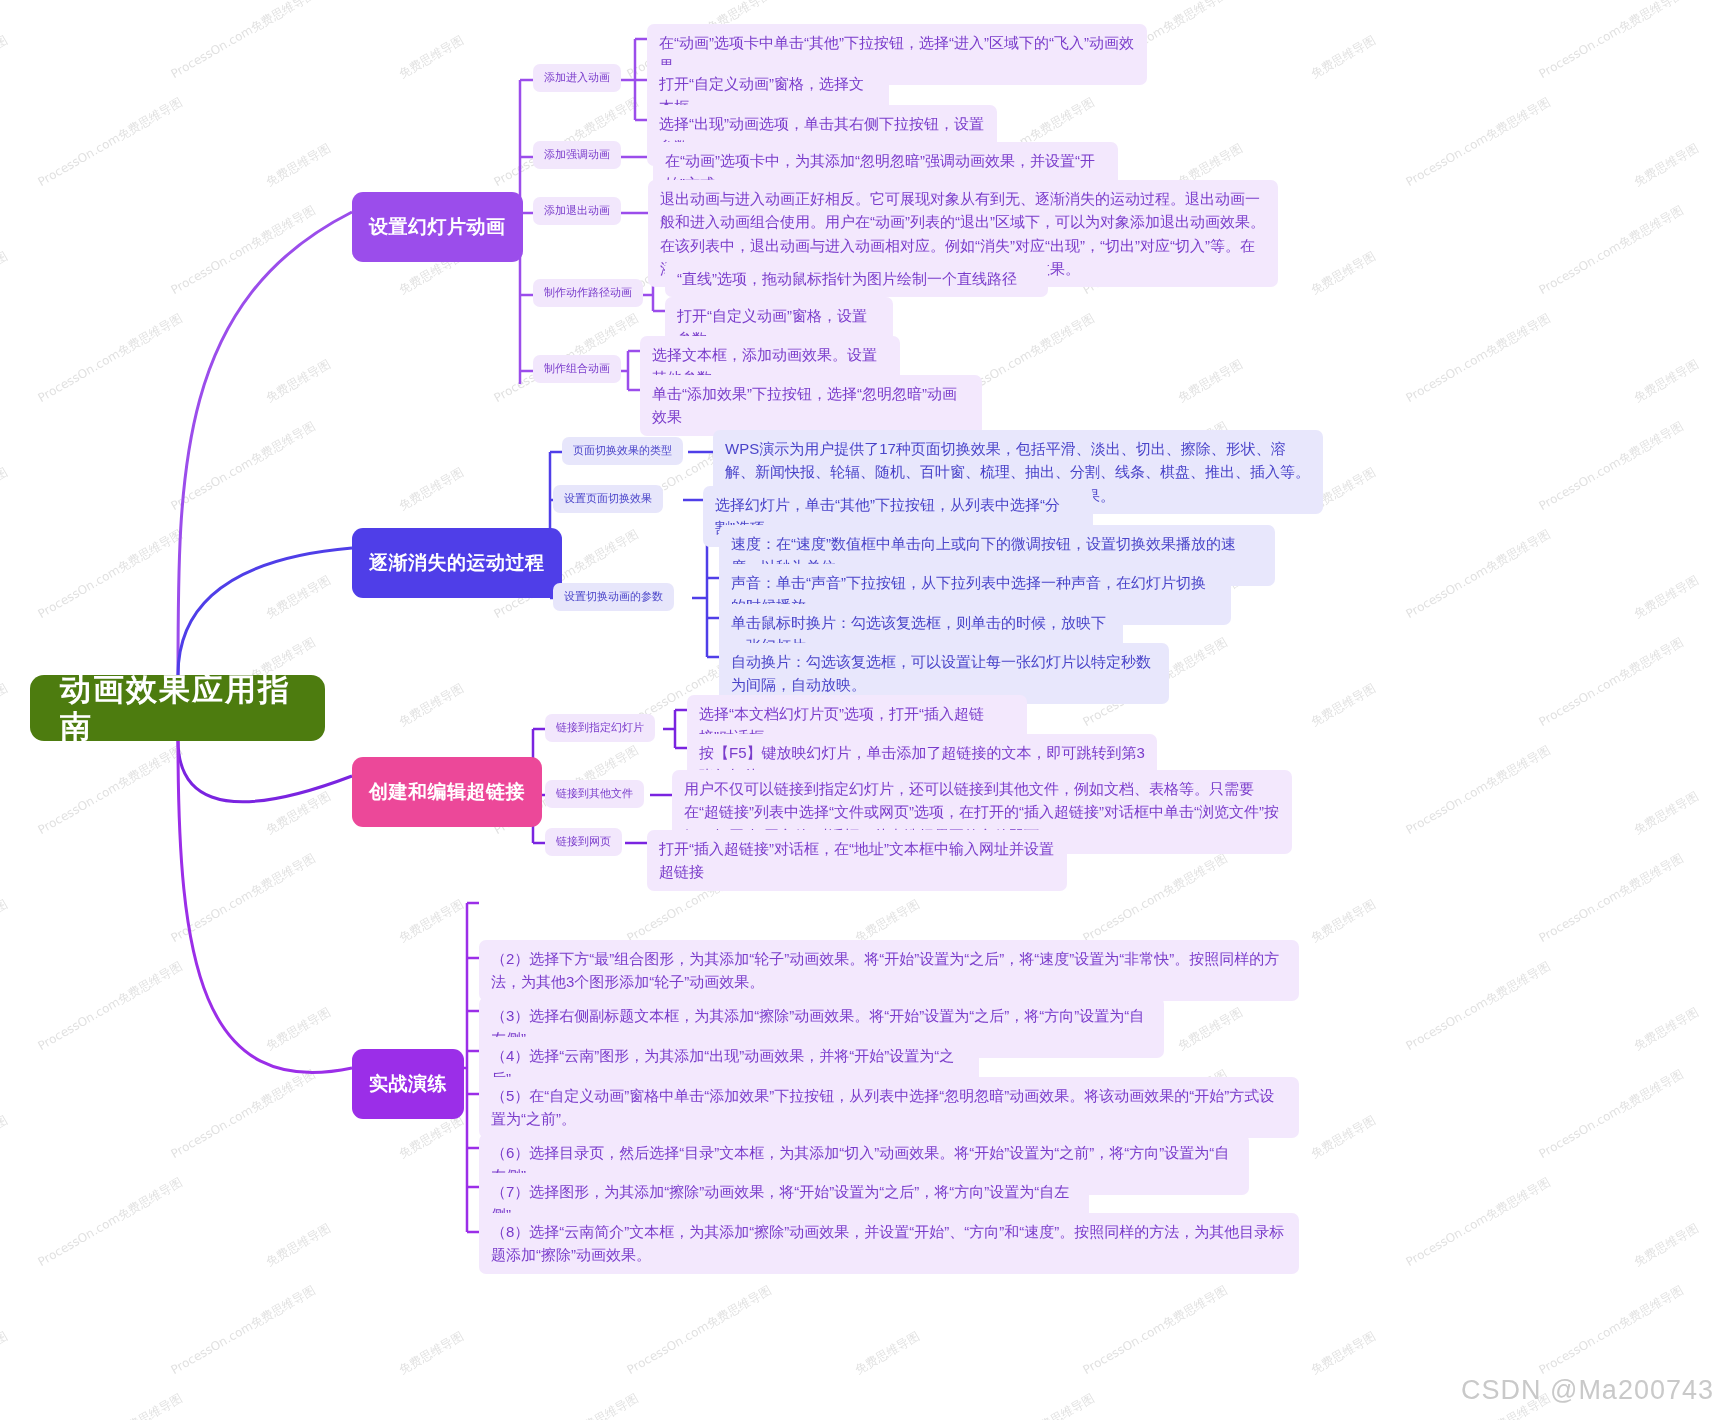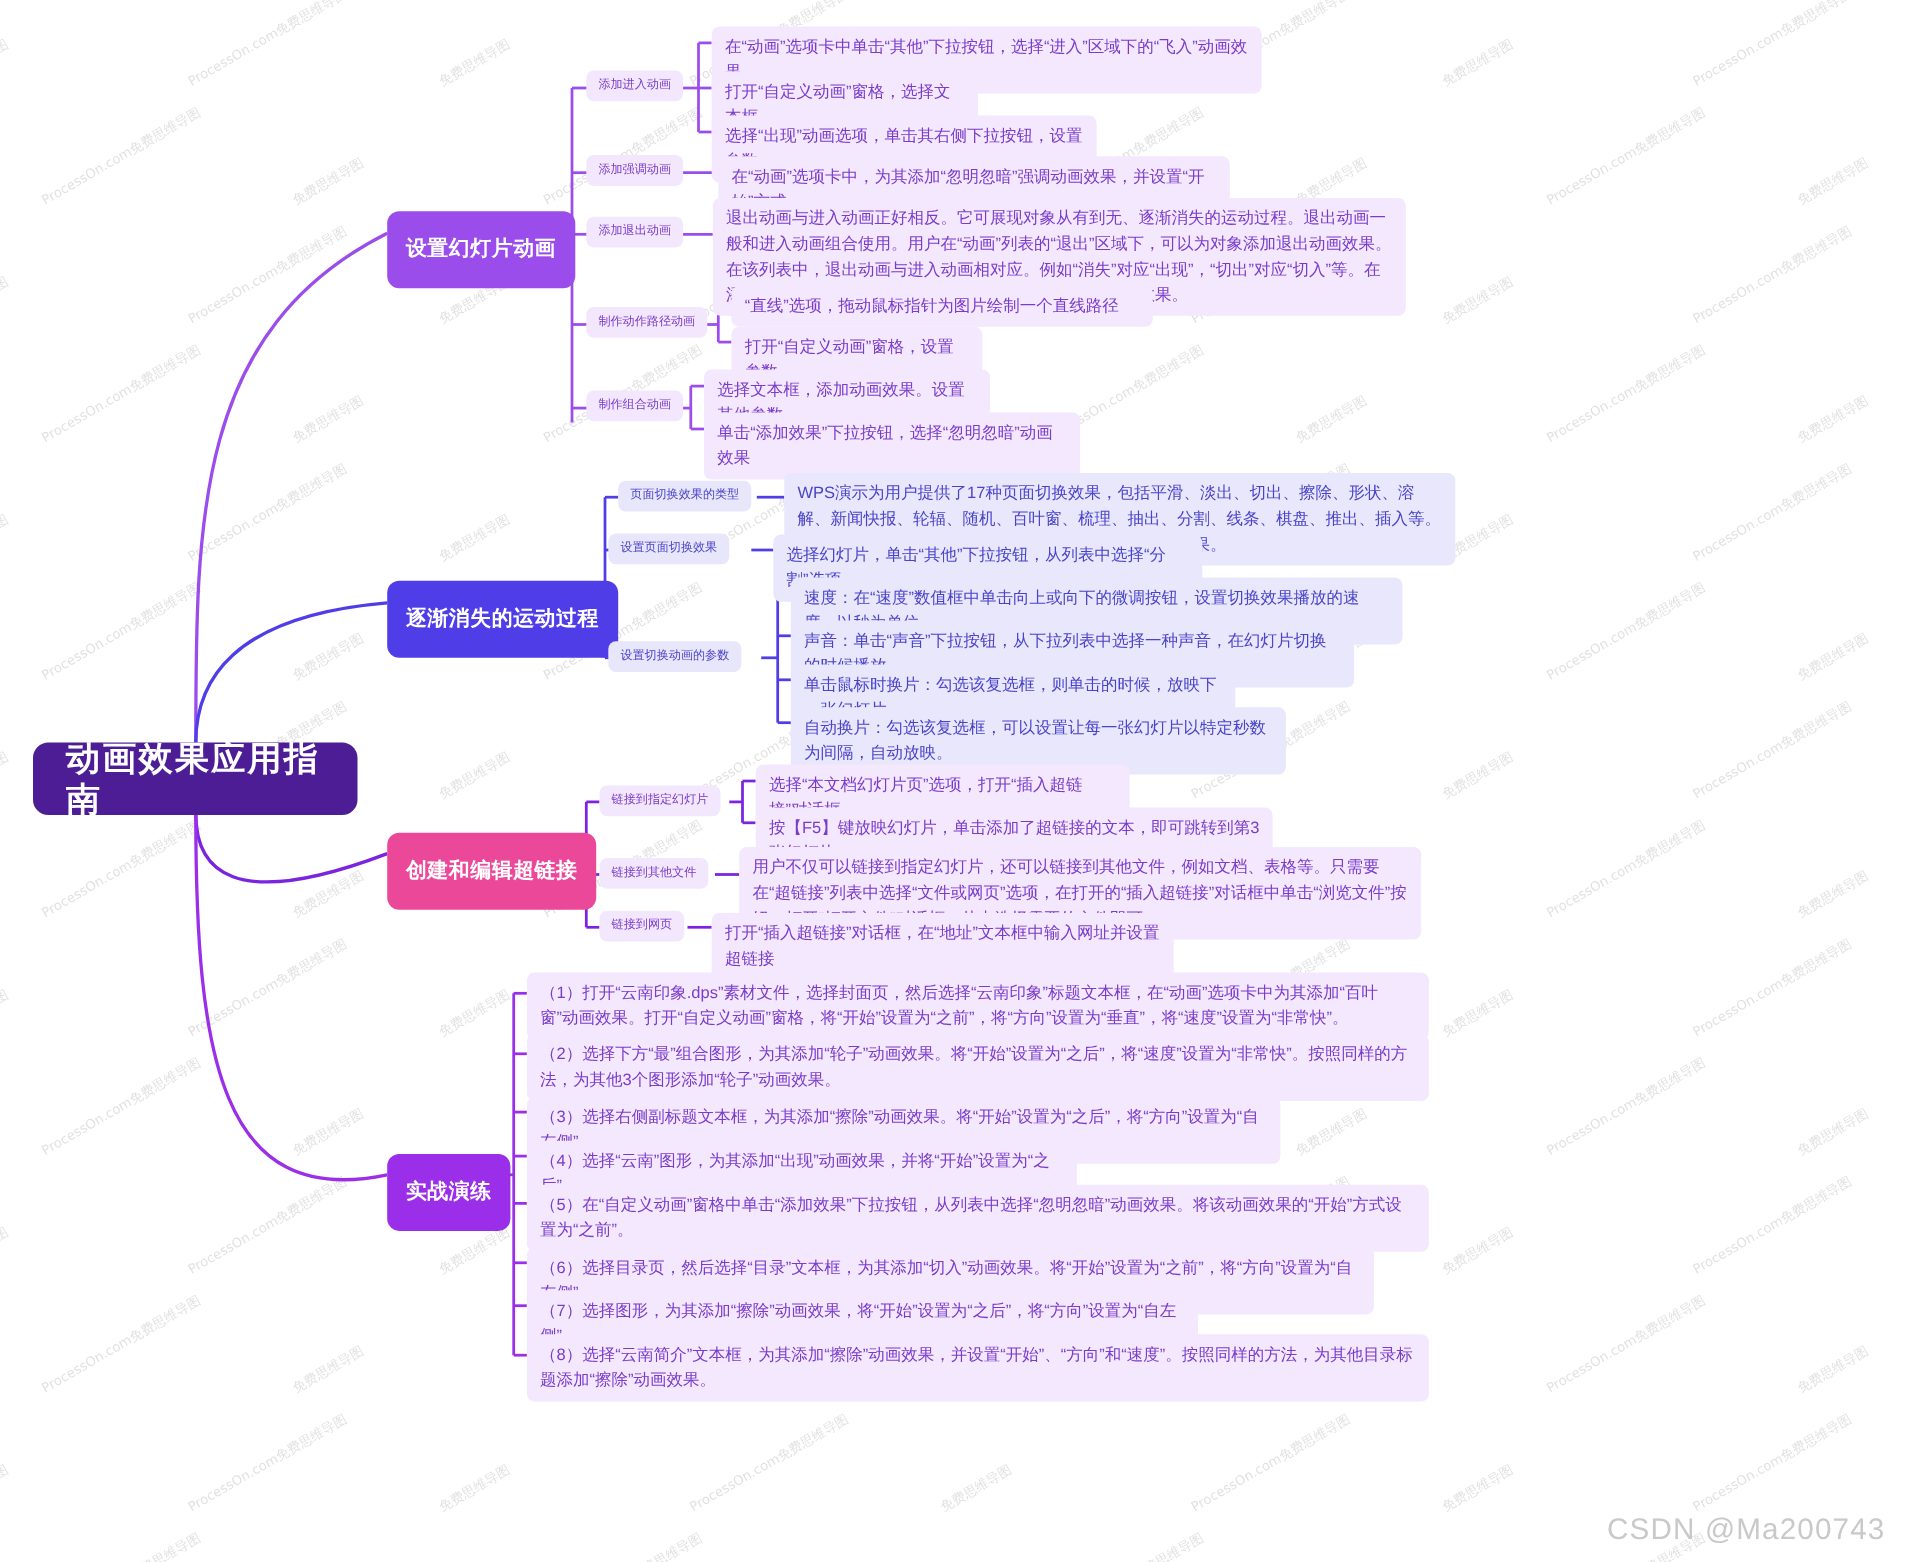--- a/index.html
+++ b/index.html
@@ -31,21 +31,21 @@
   }
 
   
   .node{
     position:absolute;
     display:flex; align-items:center;
     z-index:3;
     white-space:pre-wrap;
   }
   .root{
-    background:#4c1d95;
+    background:#4d7c0f;
     color:#ffffff;
     font-size:31px;
     font-weight:bold;
     border-radius:14px;
     padding:16px 30px;
     letter-spacing:2px;
     line-height:1.2;
   }
   .main{
     color:#ffffff;
@@ -363,21 +363,20 @@
   <div class="node leaf c-purple" style="left:687px; top:734px; width:470px;">按【F5】键放映幻灯片，单击添加了超链接的文本，即可跳转到第3张幻灯片</div>
 
   <div class="node leaf c-purple" style="left:672px; top:770px; width:620px;">用户不仅可以链接到指定幻灯片，还可以链接到其他文件，例如文档、表格等。只需要在“超链接”列表中选择“文件或网页”选项，在打开的“插入超链接”对话框中单击“浏览文件”按钮。打开“打开文件”对话框，从中选择需要的文件即可。</div>
 
   <div class="node leaf c-purple" style="left:647px; top:830px; width:420px;">打开“插入超链接”对话框，在“地址”文本框中输入网址并设置超链接</div>
 
   <div class="node main m4" style="left:352px; top:1049px;">
     <span>实战演练</span>
   </div>
 
-  <div class="node leaf c-purple" style="left:479px; top:884px; width:820px;">（1）打开“云南印象.dps”素材文件，选择封面页，然后选择“云南印象”标题文本框，在“动画”选项卡中为其添加“百叶窗”动画效果。打开“自定义动画”窗格，将“开始”设置为“之前”，将“方向”设置为“垂直”，将“速度”设置为“非常快”。</div>
   <div class="node leaf c-purple" style="left:479px; top:940px; width:820px;">（2）选择下方“最”组合图形，为其添加“轮子”动画效果。将“开始”设置为“之后”，将“速度”设置为“非常快”。按照同样的方法，为其他3个图形添加“轮子”动画效果。</div>
   <div class="node leaf c-purple" style="left:479px; top:997px; width:685px;">（3）选择右侧副标题文本框，为其添加“擦除”动画效果。将“开始”设置为“之后”，将“方向”设置为“自左侧”。</div>
   <div class="node leaf c-purple" style="left:479px; top:1037px; width:500px;">（4）选择“云南”图形，为其添加“出现”动画效果，并将“开始”设置为“之后”。</div>
   <div class="node leaf c-purple" style="left:479px; top:1077px; width:820px;">（5）在“自定义动画”窗格中单击“添加效果”下拉按钮，从列表中选择“忽明忽暗”动画效果。将该动画效果的“开始”方式设置为“之前”。</div>
   <div class="node leaf c-purple" style="left:479px; top:1134px; width:770px;">（6）选择目录页，然后选择“目录”文本框，为其添加“切入”动画效果。将“开始”设置为“之前”，将“方向”设置为“自左侧”。</div>
   <div class="node leaf c-purple" style="left:479px; top:1173px; width:610px;">（7）选择图形，为其添加“擦除”动画效果，将“开始”设置为“之后”，将“方向”设置为“自左侧”。</div>
   <div class="node leaf c-purple" style="left:479px; top:1213px; width:820px;">（8）选择“云南简介”文本框，为其添加“擦除”动画效果，并设置“开始”、“方向”和“速度”。按照同样的方法，为其他目录标题添加“擦除”动画效果。</div>
 
   <div id="csdn">CSDN @Ma200743</div>
 </div>

